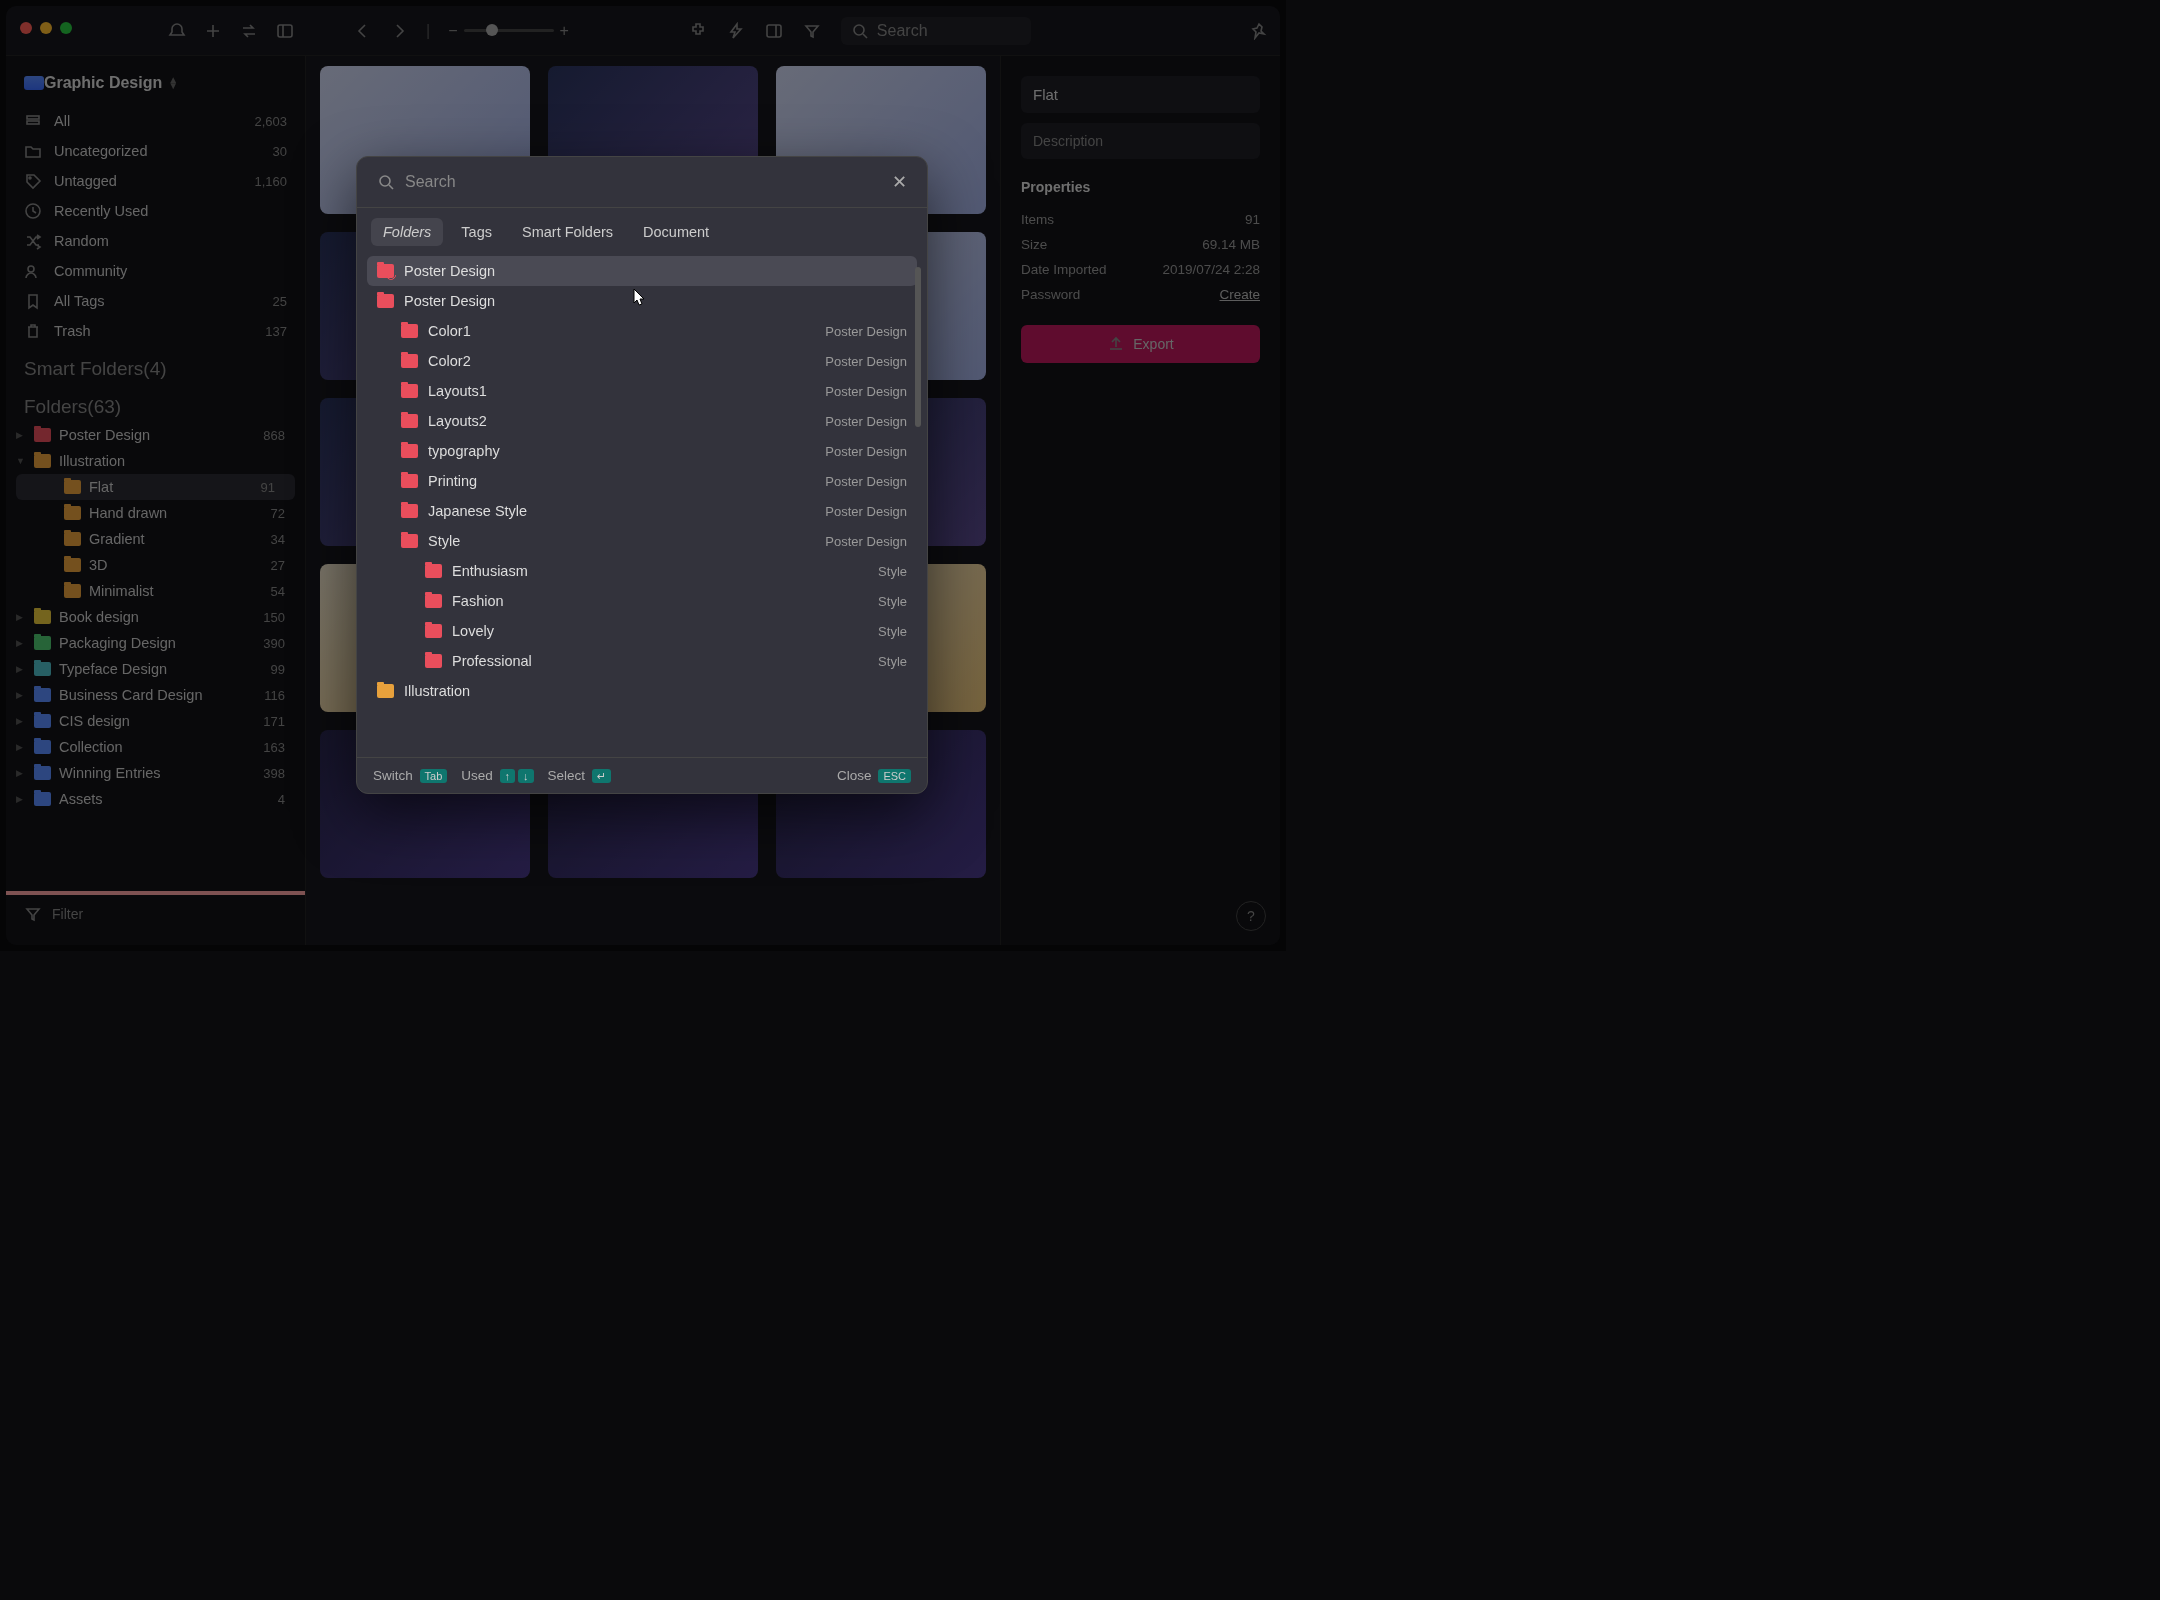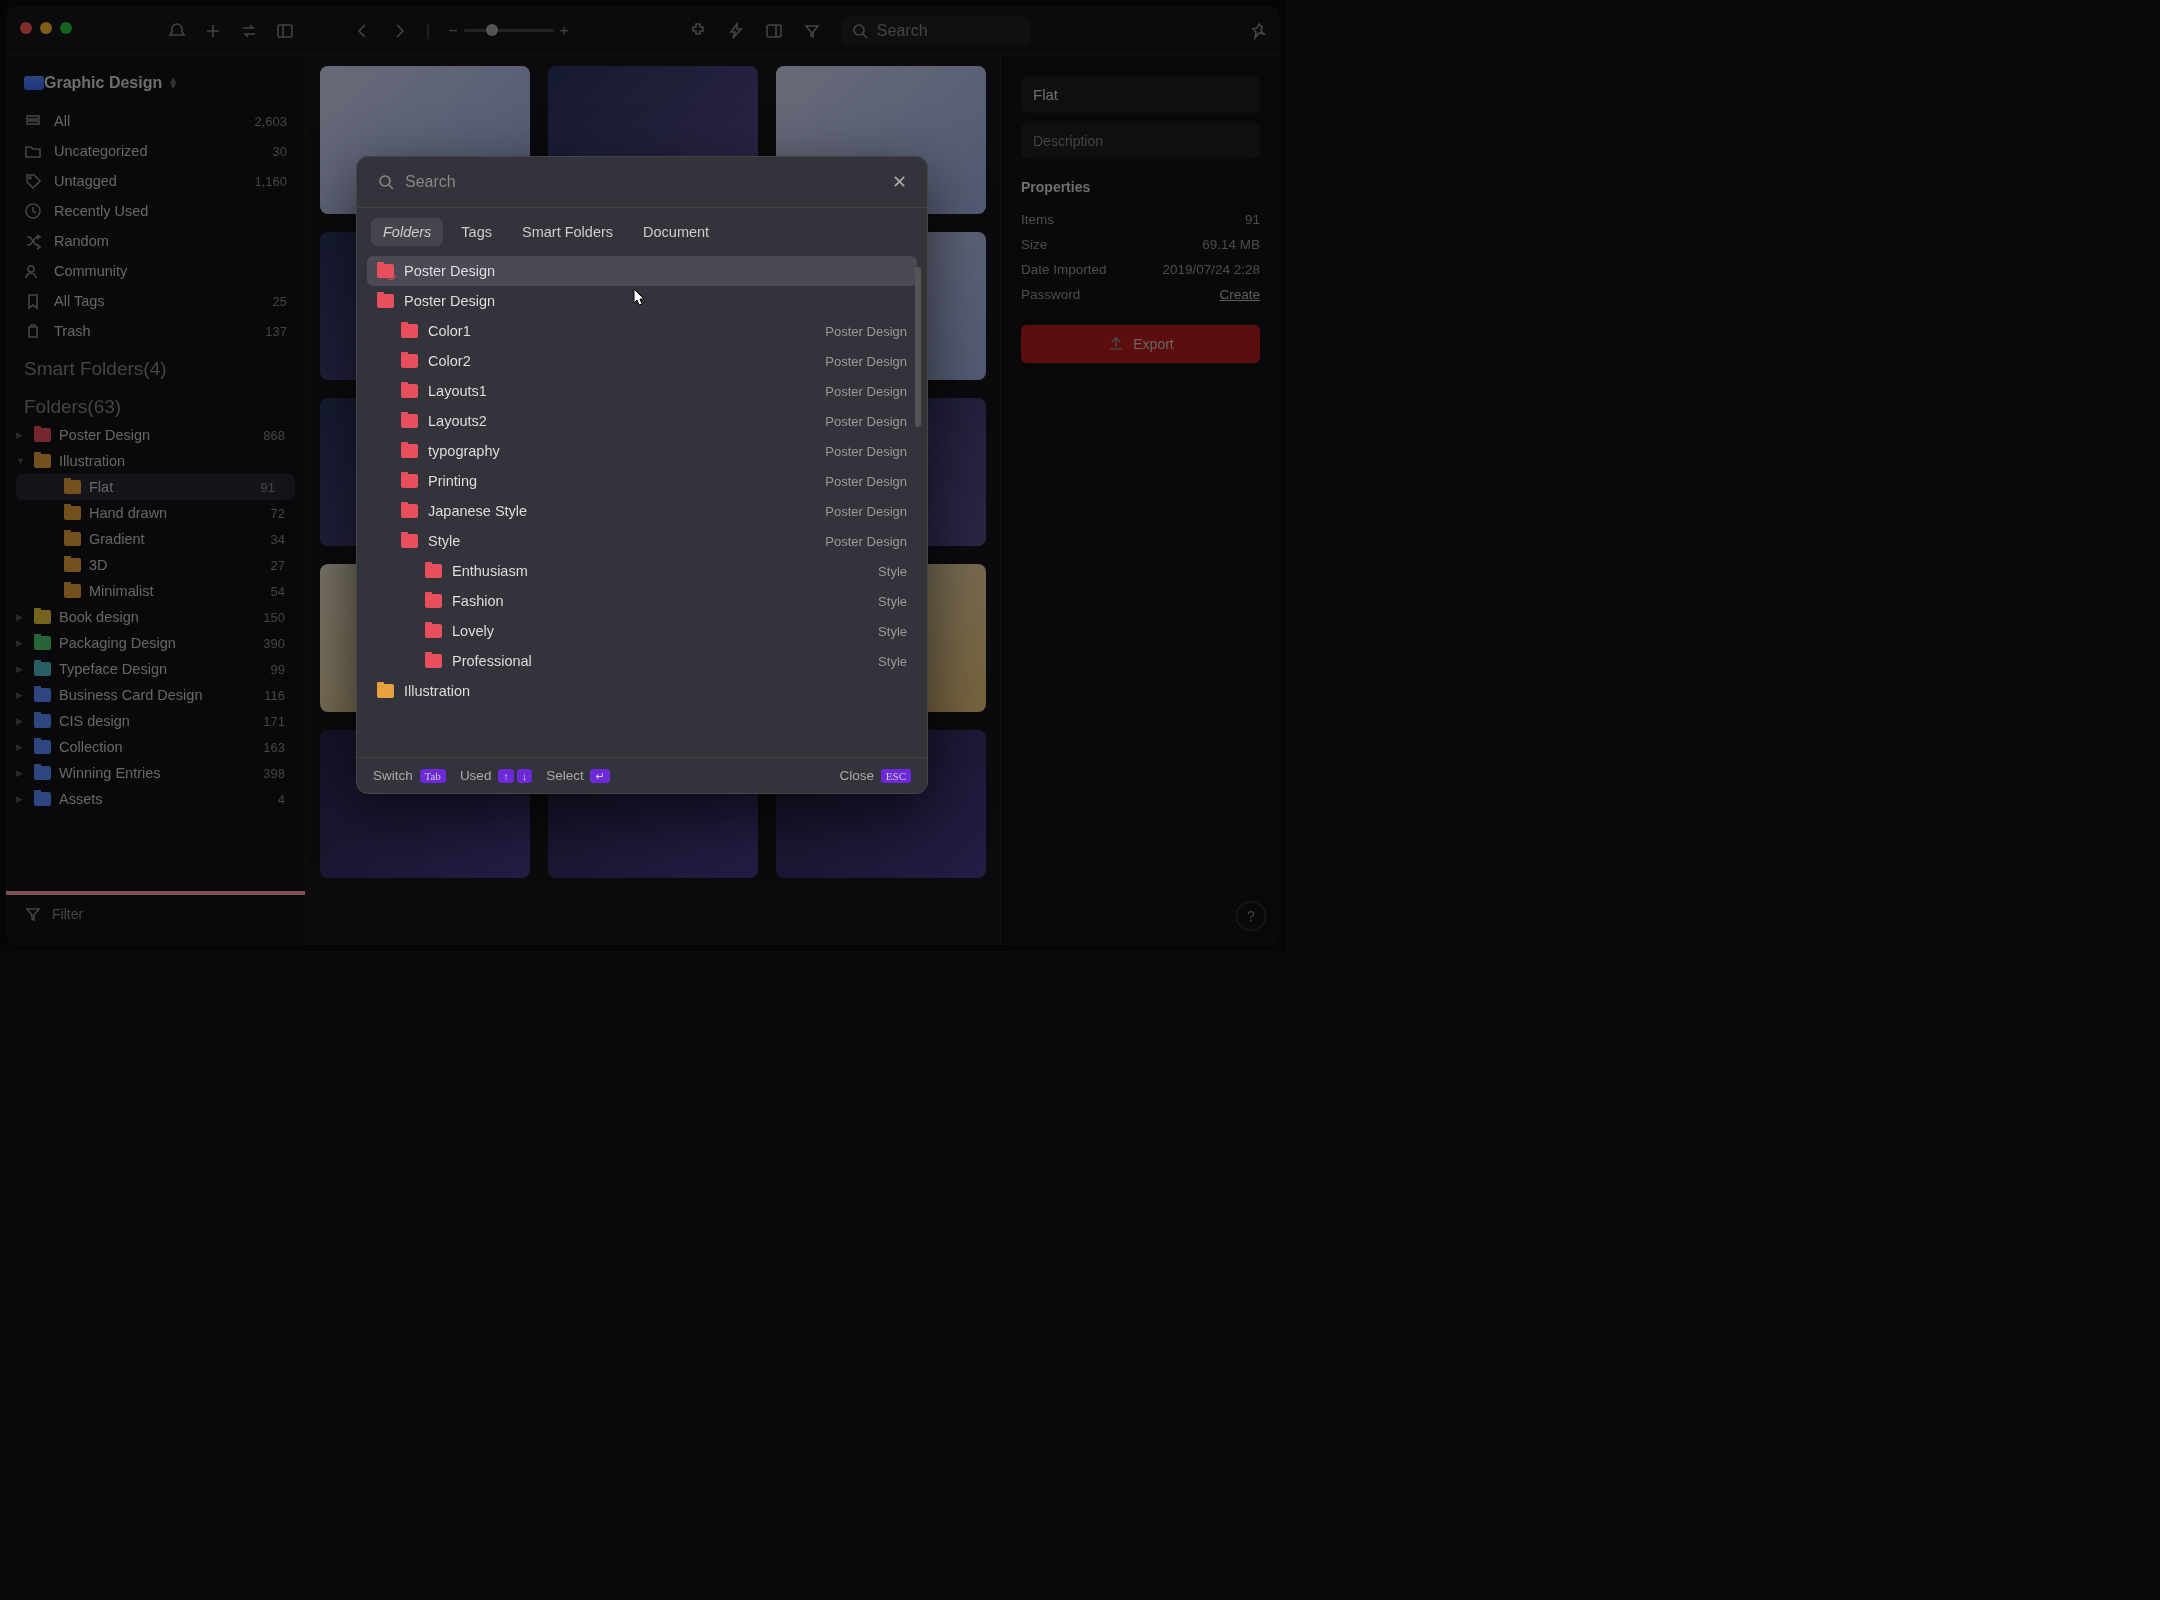--- a/index.html
+++ b/index.html
@@ -59,21 +59,21 @@
 .thumb.alt1 { background: linear-gradient(135deg,#cfd6f0,#a5b3e8); }
 .thumb.alt2 { background: linear-gradient(135deg,#f0e6cf,#edc67a); }
 .thumb.alt3 { background: linear-gradient(135deg,#2a2750,#4a3a8a); }
 
 .rightpanel { width: 280px; background: rgba(15,15,19,0.6); border-left: 1px solid #222; padding: 20px; font-size: 14px; color: #ccc; }
 .rp-title-field { background: #1e1e24; padding: 10px 12px; border-radius: 6px; margin-bottom: 10px; color: #ddd; font-size: 15px; }
 .rp-desc-field { background: #1e1e24; padding: 10px 12px; border-radius: 6px; margin-bottom: 20px; color: #888; }
 .rp-section { font-weight: 600; color: #ddd; margin-bottom: 12px; }
 .rp-row { display: flex; justify-content: space-between; padding: 5px 0; font-size: 13.5px; color: #999; }
 .rp-row a { color: #bbb; text-decoration: underline; }
-.export-btn { margin-top: 18px; background: #b91c1c; padding: 10px; border-radius: 6px; text-align: center; display: flex; align-items: center; justify-content: center; gap: 8px; color: #ccc; cursor: pointer; }
+.export-btn { margin-top: 18px; background: #be185d; padding: 10px; border-radius: 6px; text-align: center; display: flex; align-items: center; justify-content: center; gap: 8px; color: #ccc; cursor: pointer; }
 
 .overlay { position: absolute; inset: 0; background: rgba(0,0,0,0.5); z-index: 50; }
 .modal { position: absolute; left: 356px; top: 156px; width: 572px; height: 638px; background: #33333c; border-radius: 12px; z-index: 100; box-shadow: 0 20px 60px rgba(0,0,0,0.6); border: 1px solid #444; display: flex; flex-direction: column; overflow: hidden; }
 .modal-search { display: flex; align-items: center; gap: 10px; padding: 14px 20px; border-bottom: 1px solid #444; }
 .modal-search input { flex: 1; background: none; border: none; outline: none; color: #ddd; font-size: 16px; }
 .modal-search input::placeholder { color: #888; }
 .modal-close { color: #aaa; font-size: 18px; cursor: pointer; }
 .modal-tabs { display: flex; gap: 6px; padding: 10px 14px; }
 .modal-tab { padding: 6px 12px; border-radius: 6px; font-size: 14.5px; color: #ccc; cursor: pointer; }
 .modal-tab.active { background: #44444d; font-style: italic; }
@@ -85,21 +85,21 @@
 .modal-row.depth-2 { padding-left: 58px; }
 .modal-row .label { color: #ddd; }
 .modal-row .parent { margin-left: auto; color: #999; font-size: 13px; }
 .modal-row .folder-icon { flex-shrink: 0; }
 .recent-badge { position: relative; }
 .recent-badge::after { content: ""; position: absolute; bottom: -2px; right: -2px; width: 8px; height: 8px; border: 1.5px solid #e94e5c; border-radius: 50%; border-top-color: transparent; border-left-color: transparent; transform: rotate(45deg); }
 .modal-scrollbar { position: absolute; right: 6px; top: 110px; width: 6px; height: 160px; background: #555; border-radius: 3px; }
 
 .modal-footer { border-top: 1px solid #444; padding: 10px 16px; display: flex; align-items: center; gap: 14px; font-size: 13.5px; color: #aaa; }
 .modal-footer .close-hint { margin-left: auto; }
-.key { background: #6d28d9; padding: 1px 5px; border-radius: 3px; font-size: 11px; color: #ccc; margin-left: 3px; font-family: Liberation Serif, serif; }
+.key { background: #0f766e; padding: 1px 5px; border-radius: 3px; font-size: 11px; color: #ccc; margin-left: 3px; }
 
 .cursor { position: absolute; left: 630px; top: 287px; z-index: 200; width: 18px; height: 22px; }
 .help-fab { position: absolute; bottom: 14px; right: 14px; width: 30px; height: 30px; border-radius: 50%; border: 1px solid #444; display: flex; align-items: center; justify-content: center; color: #888; font-size: 14px; z-index: 10; }
 
 ::-webkit-scrollbar { width: 0; }
 </style>
 </head>
 <body>
 
 <div class="window">

